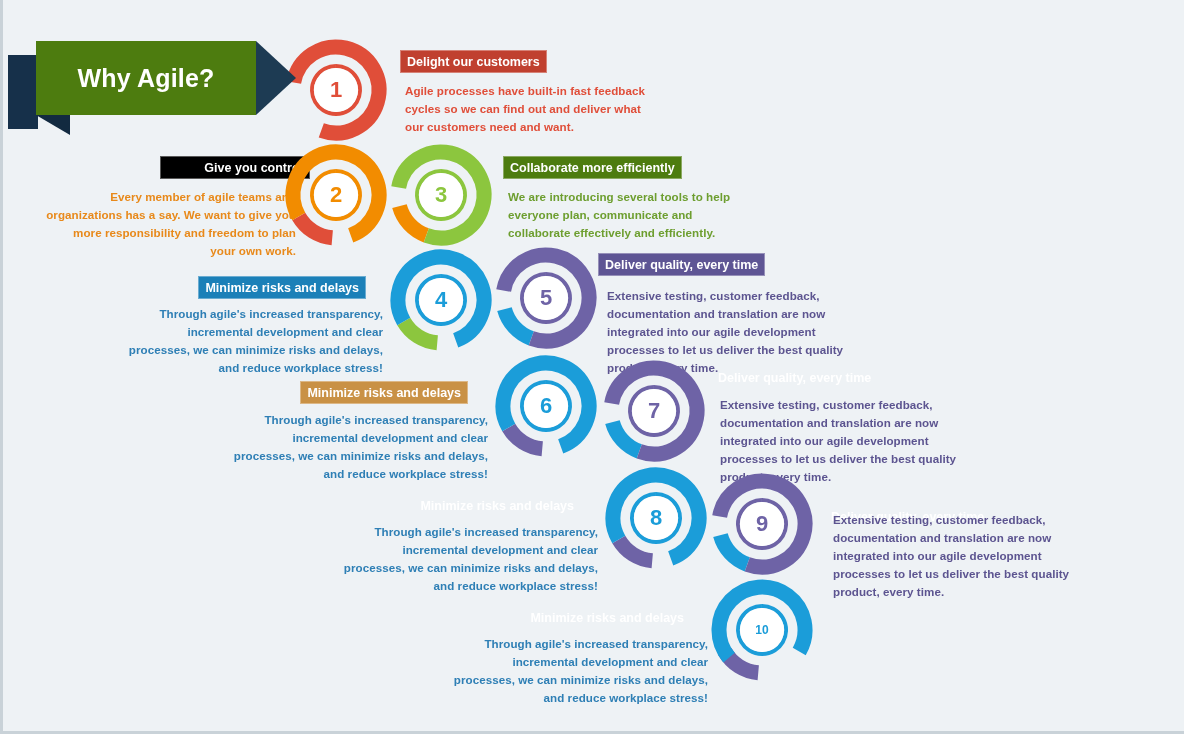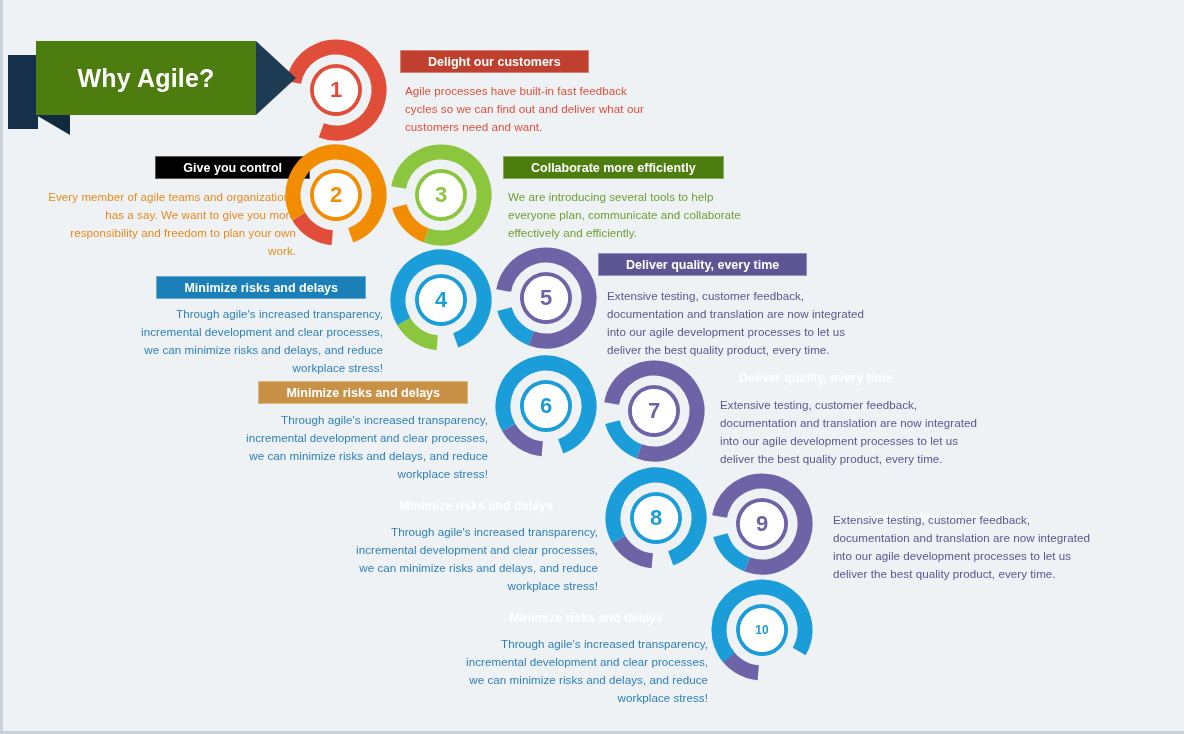--- a/index.html
+++ b/index.html
@@ -50,31 +50,32 @@
   .num-circle{
     position:absolute;border-radius:50%;background:#ffffff;
     display:flex;align-items:center;justify-content:center;
     font-weight:bold;box-sizing:border-box;
   }
 
   
   .banner{
     position:absolute;height:23px;
     display:flex;align-items:center;
-    padding:0 27px;box-sizing:border-box;
+    padding:0 6px;box-sizing:border-box;
     color:#ffffff;font-size:12.5px;font-weight:bold;
     white-space:nowrap;
   }
   .banner.filled{border:1px solid rgba(255,255,255,.35);}
   .banner.ghost{background:transparent;border:none;}
 
   
   .body-text{
     position:absolute;font-size:11.6px;line-height:18px;
     letter-spacing:.05px;
+    font-weight:bold;
   }
   .ta-left{text-align:left;}
   .ta-right{text-align:right;}
 </style>
 </head>
 <body>
 
 <div id="stage">
 
   <div class="frame-edge frame-left"></div>

